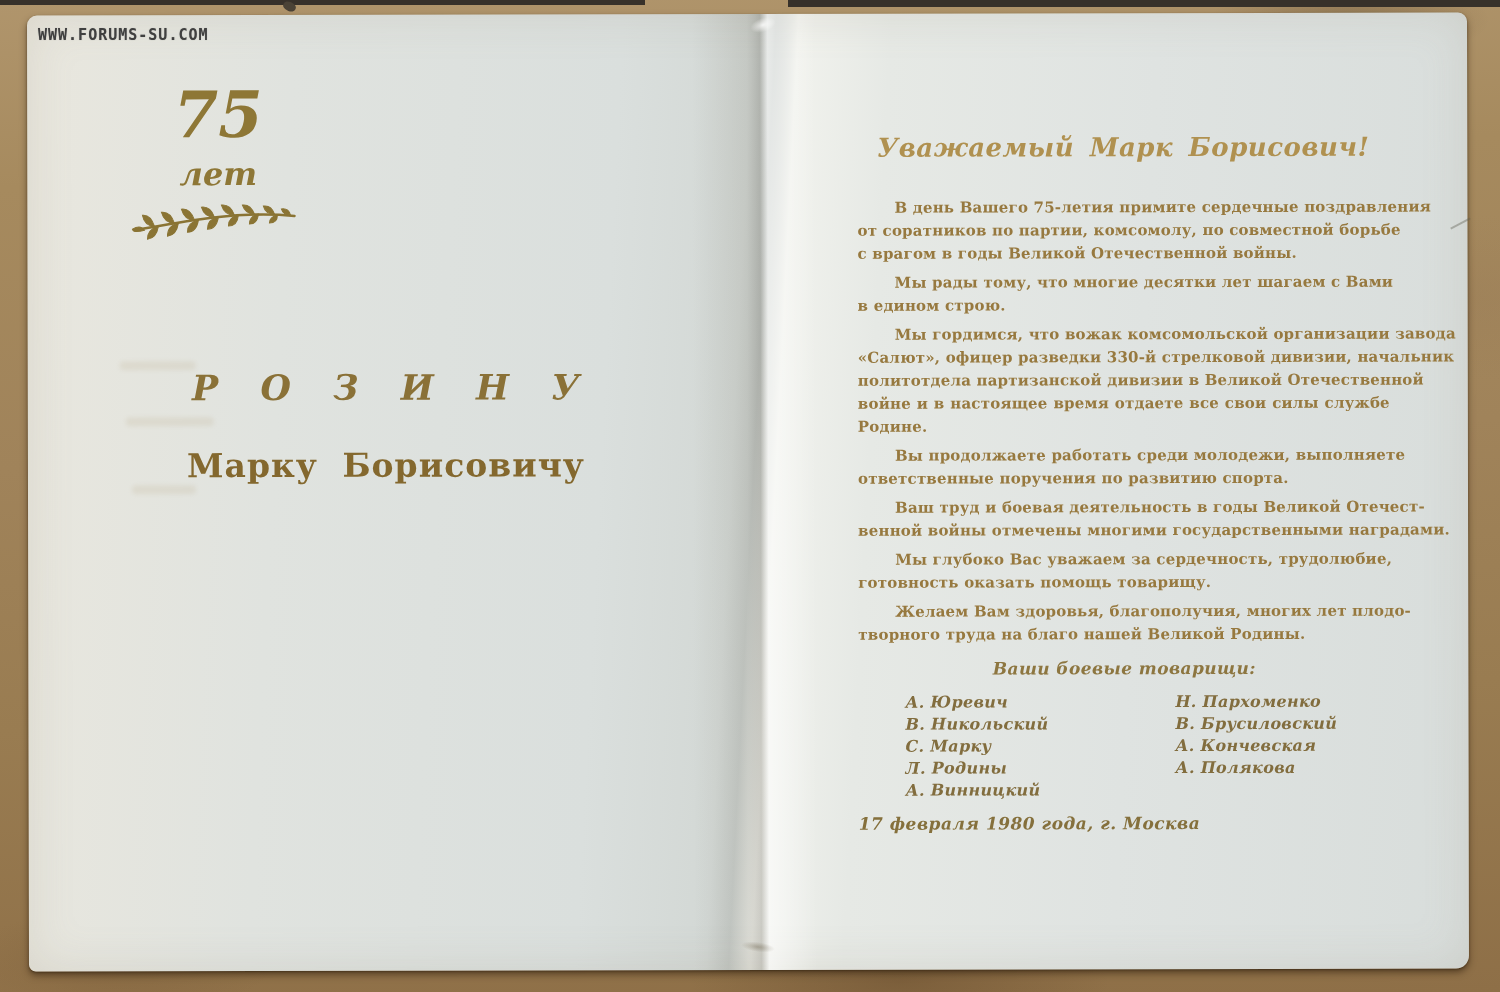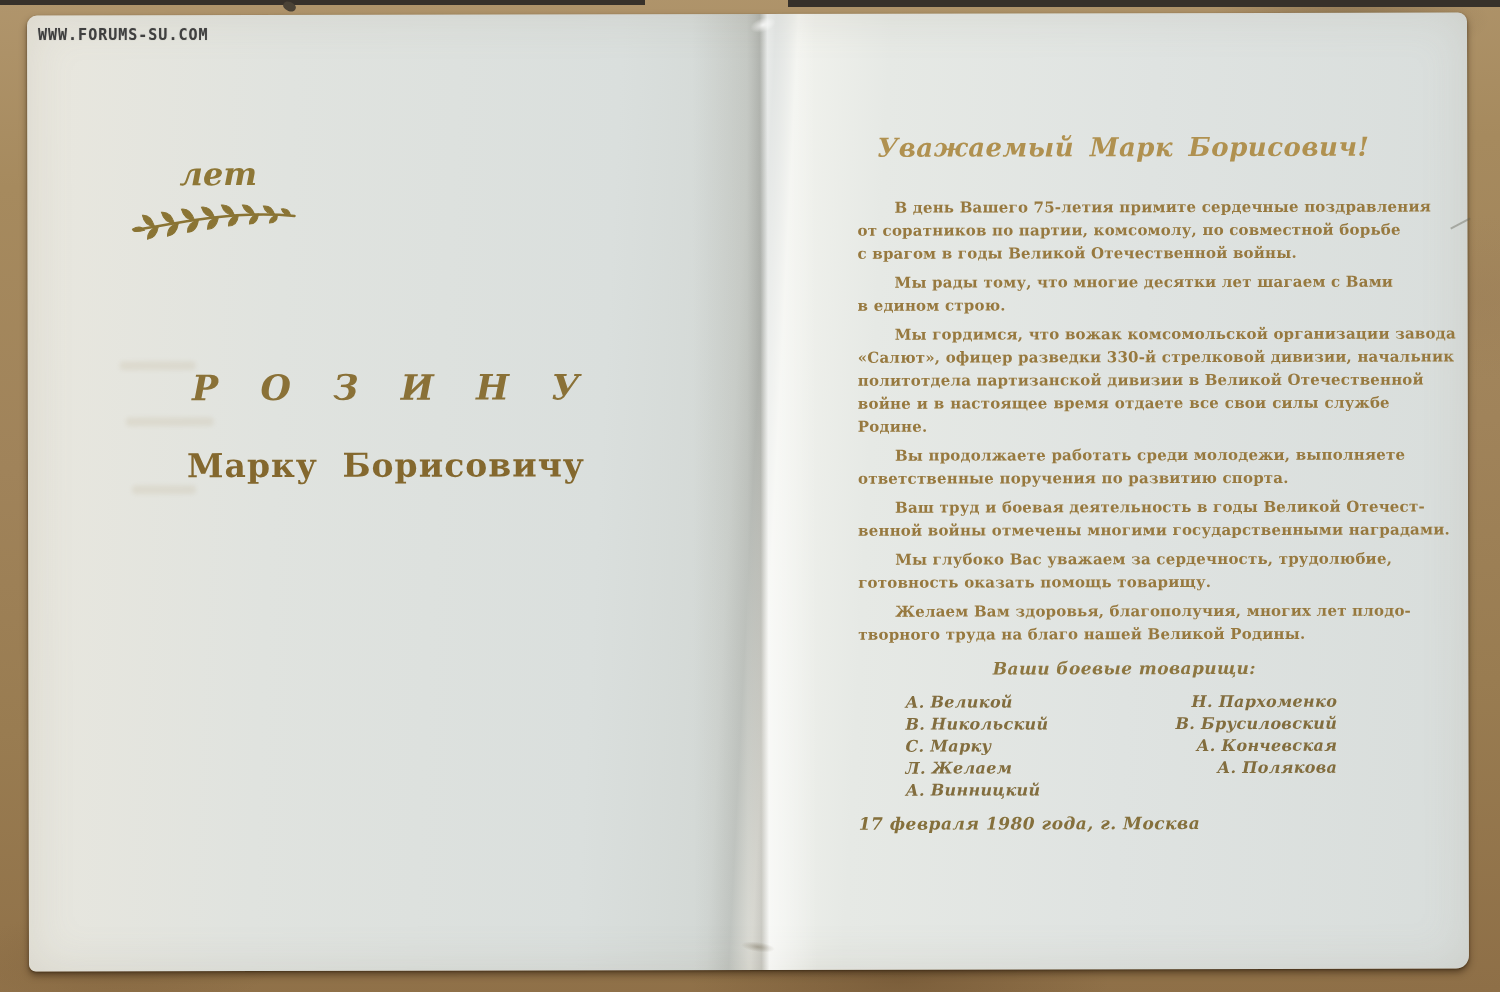--- a/index.html
+++ b/index.html
@@ -73,21 +73,21 @@
   .para{margin:0 0 6px 0;}
   .ln{font-weight:bold;font-size:15px;line-height:23px;letter-spacing:.2px;
     color:#97793f;text-align:justify;text-align-last:justify;white-space:nowrap;}
   .ln.first{text-indent:37px;}
   .ln.last{text-align-last:left;}
   .sign-heading{position:absolute;left:830px;top:645px;width:532px;text-align:center;
     font-style:italic;font-weight:bold;font-size:17px;letter-spacing:.4px;color:#8d7640;}
   .sign-col{position:absolute;top:678px;font-style:italic;font-weight:bold;
     font-size:16px;color:#826d3e;}
   .sign-col-1{left:877px;}
-  .sign-col-2{left:1147px;text-align:right;}
+  .sign-col-2{left:1147px;}
   .sign-col div{line-height:22px;letter-spacing:.3px;}
   .dateline{position:absolute;left:830px;top:800px;font-style:italic;font-weight:600;
     font-size:17px;letter-spacing:.5px;color:#85703c;}
 </style>
 </head>
 <body>
 
 <div class="cardboard-texture"></div>
 <div class="top-strip strip-a"></div>
 <div class="top-strip strip-b"></div>
@@ -95,20 +95,21 @@
 
 <div class="paper">
   <div class="fold-shade"></div>
   <div class="fold-crease-top"></div>
   <div class="fold-crease-bottom"></div>
   <div class="edge-nick"></div>
   <div class="ghost ghost-1"></div>
   <div class="ghost ghost-2"></div>
   <div class="ghost ghost-3"></div>
 
+  <div class="num75">75</div>
   <div class="let-label">лет</div>
   <svg class="branch" viewBox="0 0 168 56">
     <g fill="#8a7434" stroke="#8a7434">
       <path d="M4 38 C 44 31, 104 18, 164 24" fill="none" stroke-width="2.6" stroke-linecap="round"></path>
       <path d="M14 38 q-11 3 -12 -1 q8 -5 12 1z" stroke-width="1"></path>
       <path d="M24 34 q-4 -12 -12 -11 q2 11 12 11z" stroke-width="1"></path>
       <path d="M28 34 q-2 12 -11 13 q0 -10 11 -13z" stroke-width="1"></path>
       <path d="M44 31 q-4 -12 -13 -11 q3 11 13 11z" stroke-width="1"></path>
       <path d="M48 31 q-2 12 -11 13 q0 -11 11 -13z" stroke-width="1"></path>
       <path d="M64 28 q-4 -12 -13 -11 q3 11 13 11z" stroke-width="1"></path>
@@ -164,24 +165,24 @@
     </div>
     <div class="para">
       <div class="ln first">Желаем Вам здоровья, благополучия, многих лет плодо-</div>
       <div class="ln last">творного труда на благо нашей Великой Родины.</div>
     </div>
   </div>
 
   <div class="sign-heading">Ваши боевые товарищи:</div>
 
   <div class="sign-col sign-col-1">
-    <div>А. Великой</div>
+    <div>А. Юревич</div>
     <div>В. Никольский</div>
     <div>С. Марку</div>
-    <div>Л. Желаем</div>
+    <div>Л. Родины</div>
     <div>А. Винницкий</div>
   </div>
   <div class="sign-col sign-col-2">
     <div>Н. Пархоменко</div>
     <div>В. Брусиловский</div>
     <div>А. Кончевская</div>
     <div>А. Полякова</div>
   </div>
 
   <div class="dateline">17 февраля 1980 года, г. Москва</div>

